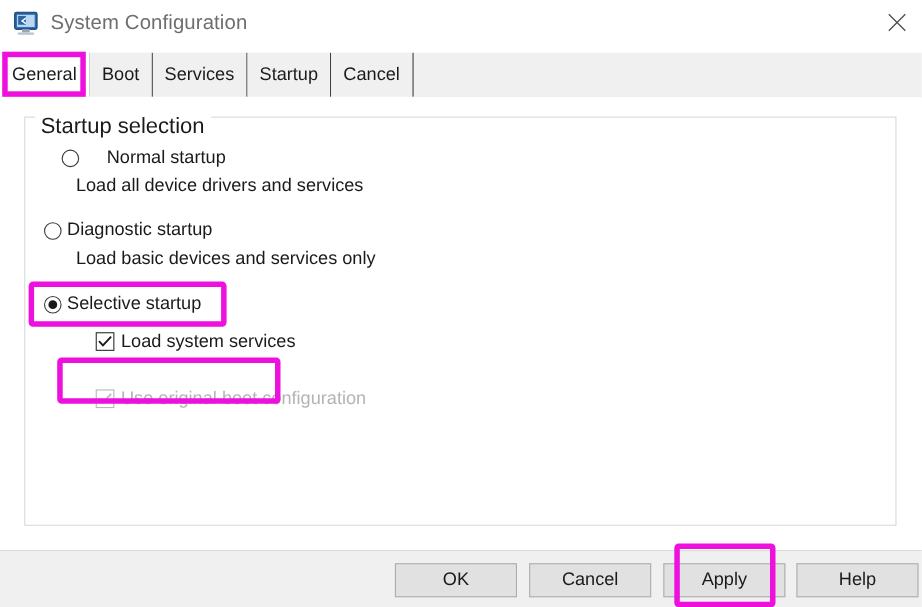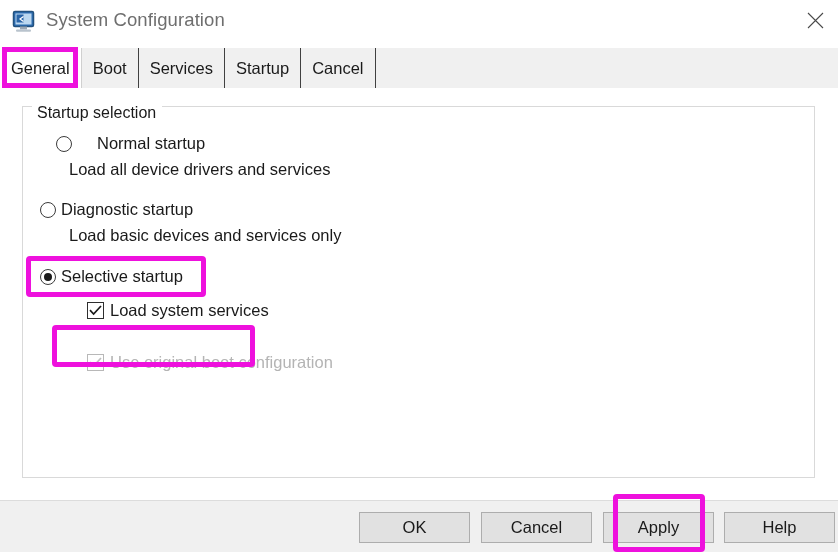--- a/index.html
+++ b/index.html
@@ -102,21 +102,21 @@
     width: 793px;
     height: 372px;
     border: 1px solid #d9d9d9;
     box-sizing: border-box;
   }
   .groupbox-legend {
     position: absolute;
     left: 32px; top: 104px;
     background: #ffffff;
     padding: 0 6px 0 5px;
-    font-size: 16px;
+    font-size: 20px;
     color: #1a1a1a;
     white-space: nowrap;
   }
 
   
   .radio-row {
     position: absolute;
     display: flex;
     align-items: center;
     white-space: nowrap;

